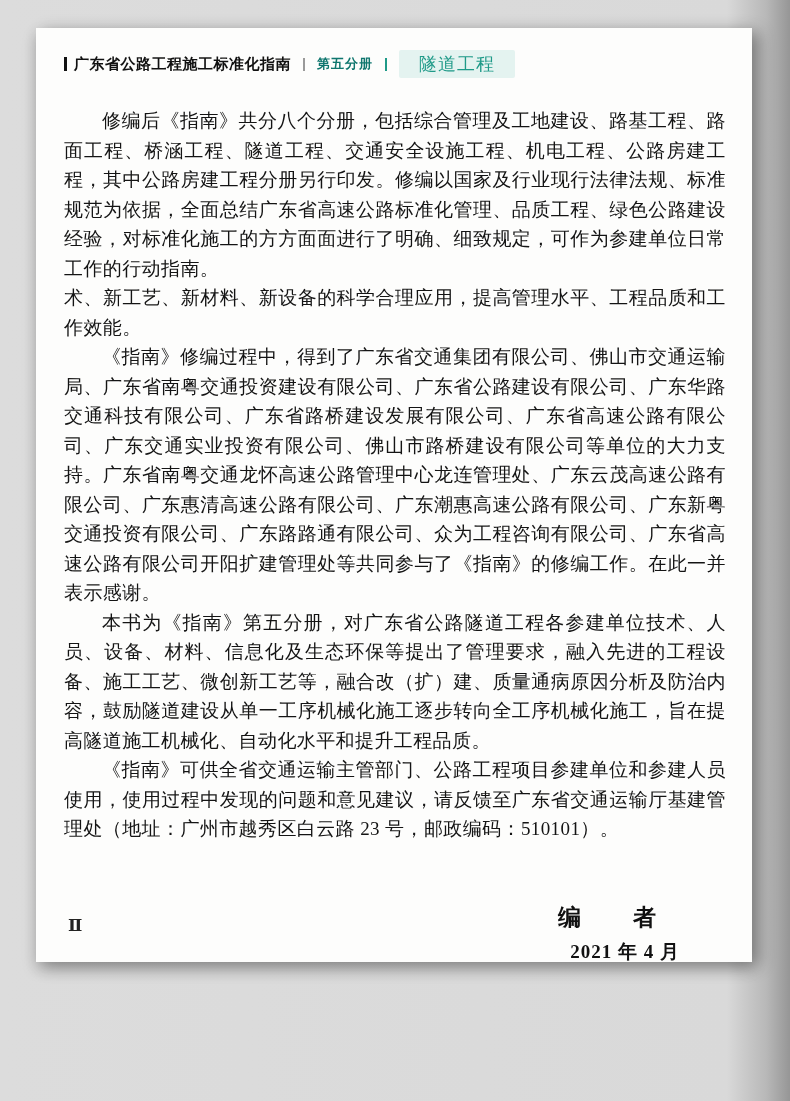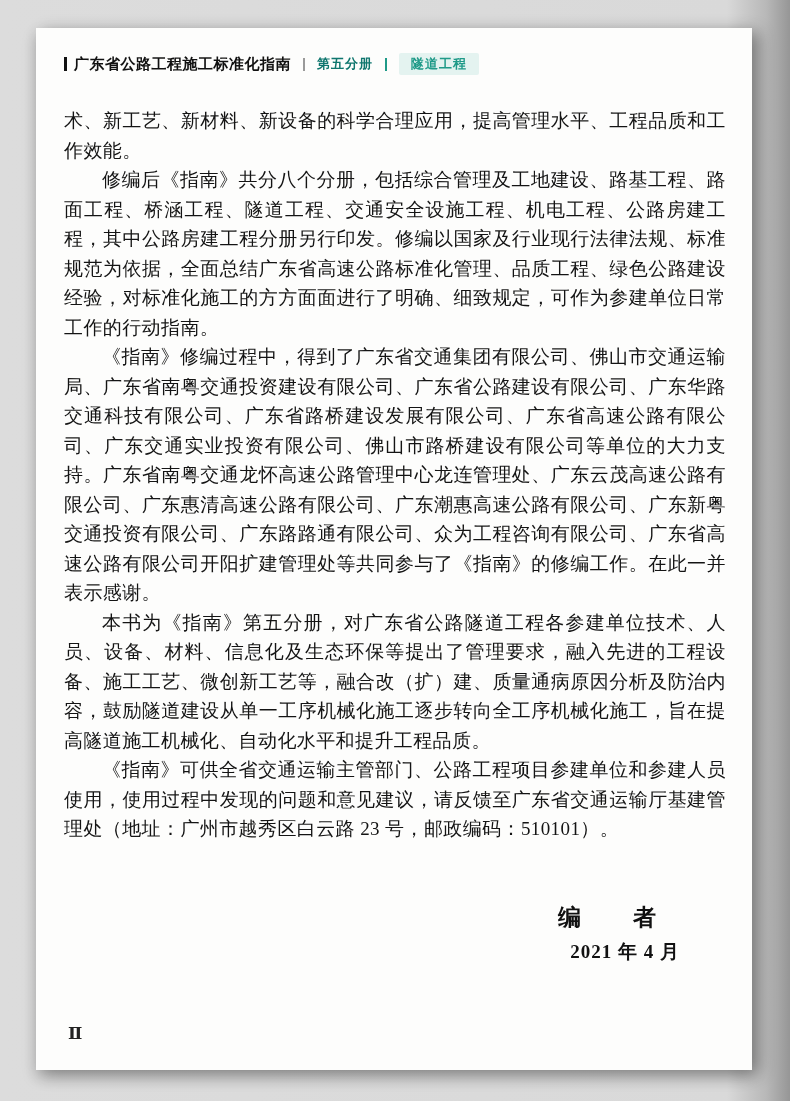--- a/index.html
+++ b/index.html
@@ -17,21 +17,21 @@
     position: relative;
     width: 790px;
     height: 1101px;
     background: linear-gradient(90deg, #dcdcdc 0%, #d9d9d9 92%, #b8b8b8 97%, #969696 100%);
   }
   .page {
     position: absolute;
     left: 36px;
     top: 28px;
     width: 716px;
-    height: 1042px;
+    height: 934px;
     background: #fdfdfc;
     box-shadow: 7px 4px 16px rgba(0,0,0,0.30), 0 7px 14px rgba(0,0,0,0.18);
     box-sizing: border-box;
     padding: 26px 26px 0 28px;
   }
   
   .header {
     display: flex;
     align-items: center;
     font-family: "Liberation Sans", "DejaVu Sans", sans-serif;
@@ -58,26 +58,26 @@
   .hsep.teal {
     background: #1f9a88;
   }
   .hvol {
     font-size: 13px;
     font-weight: bold;
     color: #0f766e;
     letter-spacing: 1px;
   }
   .htopic {
-    font-size: 13px;
-    font-weight: bold;
+    font-size: 18px;
+    font-weight: normal;
     color: #1f9a88;
     letter-spacing: 1px;
     background: #e4f3f0;
-    padding: 2px 12px;
+    padding: 2px 20px;
     border-radius: 2px;
   }
   
   .body-text {
     margin-top: 32px;
     color: #141414;
     font-size: 19px;
     line-height: 29.5px;
     text-align: justify;
     letter-spacing: 0.4px;
@@ -127,22 +127,22 @@
     <div class="header">
       <span class="hbar-black"></span>
       <span class="htitle">广东省公路工程施工标准化指南</span>
       <span class="hsep"></span>
       <span class="hvol">第五分册</span>
       <span class="hsep teal"></span>
       <span class="htopic">隧道工程</span>
     </div>
 
     <div class="body-text">
+      <p class="para">修编后《指南》共分八个分册，包括综合管理及工地建设、路基工程、路面工程、桥涵工程、隧道工程、交通安全设施工程、机电工程、公路房建工程，其中公路房建工程分册另行印发。修编以国家及行业现行法律法规、标准规范为依据，全面总结广东省高速公路标准化管理、品质工程、绿色公路建设经验，对标准化施工的方方面面进行了明确、细致规定，可作为参建单位日常工作的行动指南。</p>
       <p class="para no-indent">术、新工艺、新材料、新设备的科学合理应用，提高管理水平、工程品质和工作效能。</p>
-      <p class="para">修编后《指南》共分八个分册，包括综合管理及工地建设、路基工程、路面工程、桥涵工程、隧道工程、交通安全设施工程、机电工程、公路房建工程，其中公路房建工程分册另行印发。修编以国家及行业现行法律法规、标准规范为依据，全面总结广东省高速公路标准化管理、品质工程、绿色公路建设经验，对标准化施工的方方面面进行了明确、细致规定，可作为参建单位日常工作的行动指南。</p>
       <p class="para">《指南》修编过程中，得到了广东省交通集团有限公司、佛山市交通运输局、广东省南粤交通投资建设有限公司、广东省公路建设有限公司、广东华路交通科技有限公司、广东省路桥建设发展有限公司、广东省高速公路有限公司、广东交通实业投资有限公司、佛山市路桥建设有限公司等单位的大力支持。广东省南粤交通龙怀高速公路管理中心龙连管理处、广东云茂高速公路有限公司、广东惠清高速公路有限公司、广东潮惠高速公路有限公司、广东新粤交通投资有限公司、广东路路通有限公司、众为工程咨询有限公司、广东省高速公路有限公司开阳扩建管理处等共同参与了《指南》的修编工作。在此一并表示感谢。</p>
       <p class="para">本书为《指南》第五分册，对广东省公路隧道工程各参建单位技术、人员、设备、材料、信息化及生态环保等提出了管理要求，融入先进的工程设备、施工工艺、微创新工艺等，融合改（扩）建、质量通病原因分析及防治内容，鼓励隧道建设从单一工序机械化施工逐步转向全工序机械化施工，旨在提高隧道施工机械化、自动化水平和提升工程品质。</p>
       <p class="para">《指南》可供全省交通运输主管部门、公路工程项目参建单位和参建人员使用，使用过程中发现的问题和意见建议，请反馈至广东省交通运输厅基建管理处（地址：广州市越秀区白云路 23 号，邮政编码：510101）。</p>
     </div>
 
     <div class="signature">
       <div class="sig-author">编　　者</div>
       <div class="sig-date">2021 年 4 月</div>
     </div>
 

